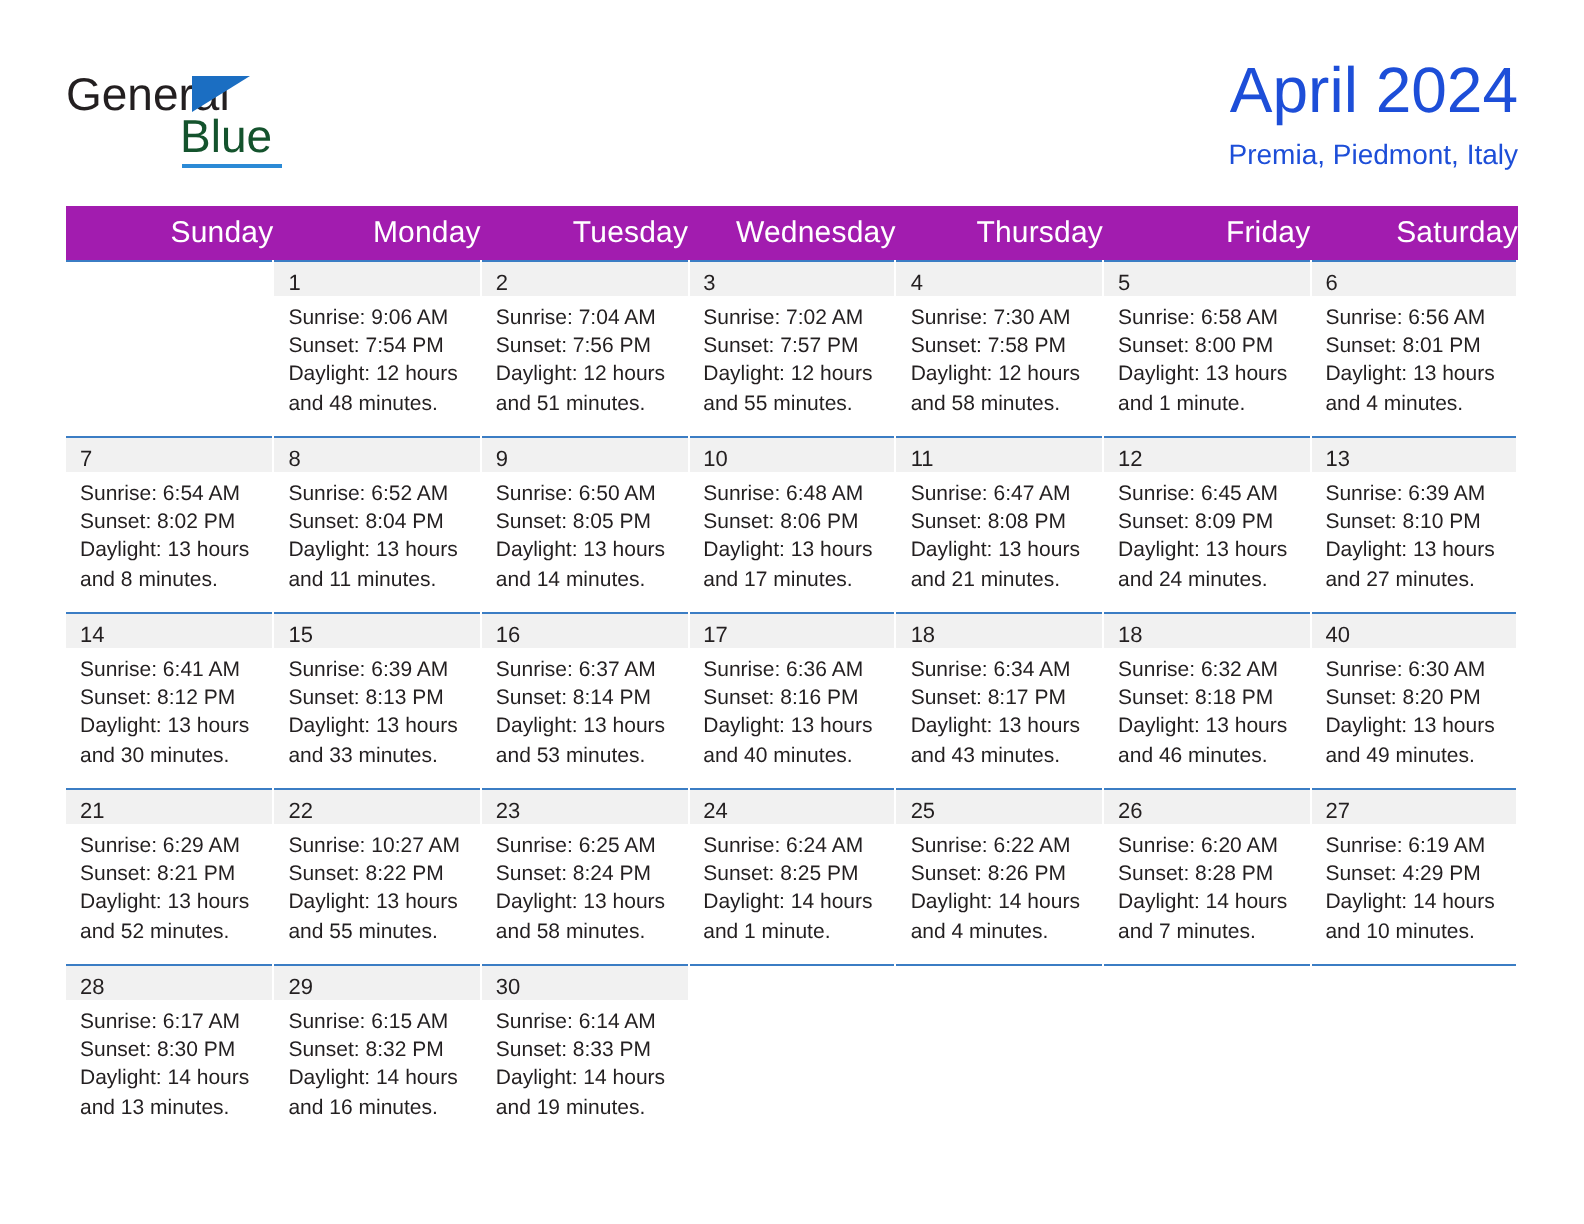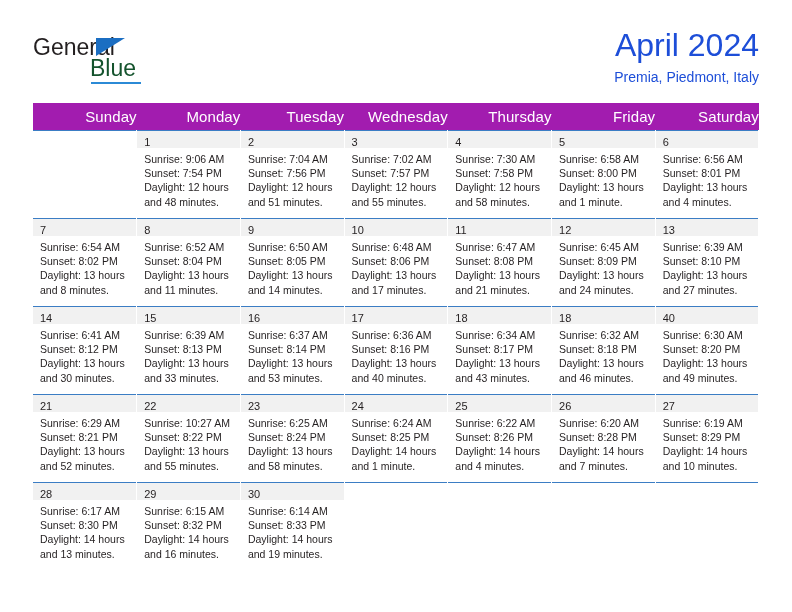--- a/index.html
+++ b/index.html
@@ -499,21 +499,21 @@
                   <div class="info-line">Daylight: 14 hours</div>
                   <div class="info-line">and 7 minutes.</div>
                 </div>
               </div>
             </td>
             <td>
               <div class="cell">
                 <div class="daynum-band"><span class="daynum">27</span></div>
                 <div class="cell-body">
                   <div class="info-line">Sunrise: 6:19 AM</div>
-                  <div class="info-line">Sunset: 8:29 PM</div>
+                  <div class="info-line">Sunset: 4:29 PM</div>
                   <div class="info-line">Daylight: 14 hours</div>
                   <div class="info-line">and 10 minutes.</div>
                 </div>
               </div>
             </td>
           </tr>
           <tr class="week-row last">
             <td>
               <div class="cell">
                 <div class="daynum-band"><span class="daynum">28</span></div>

